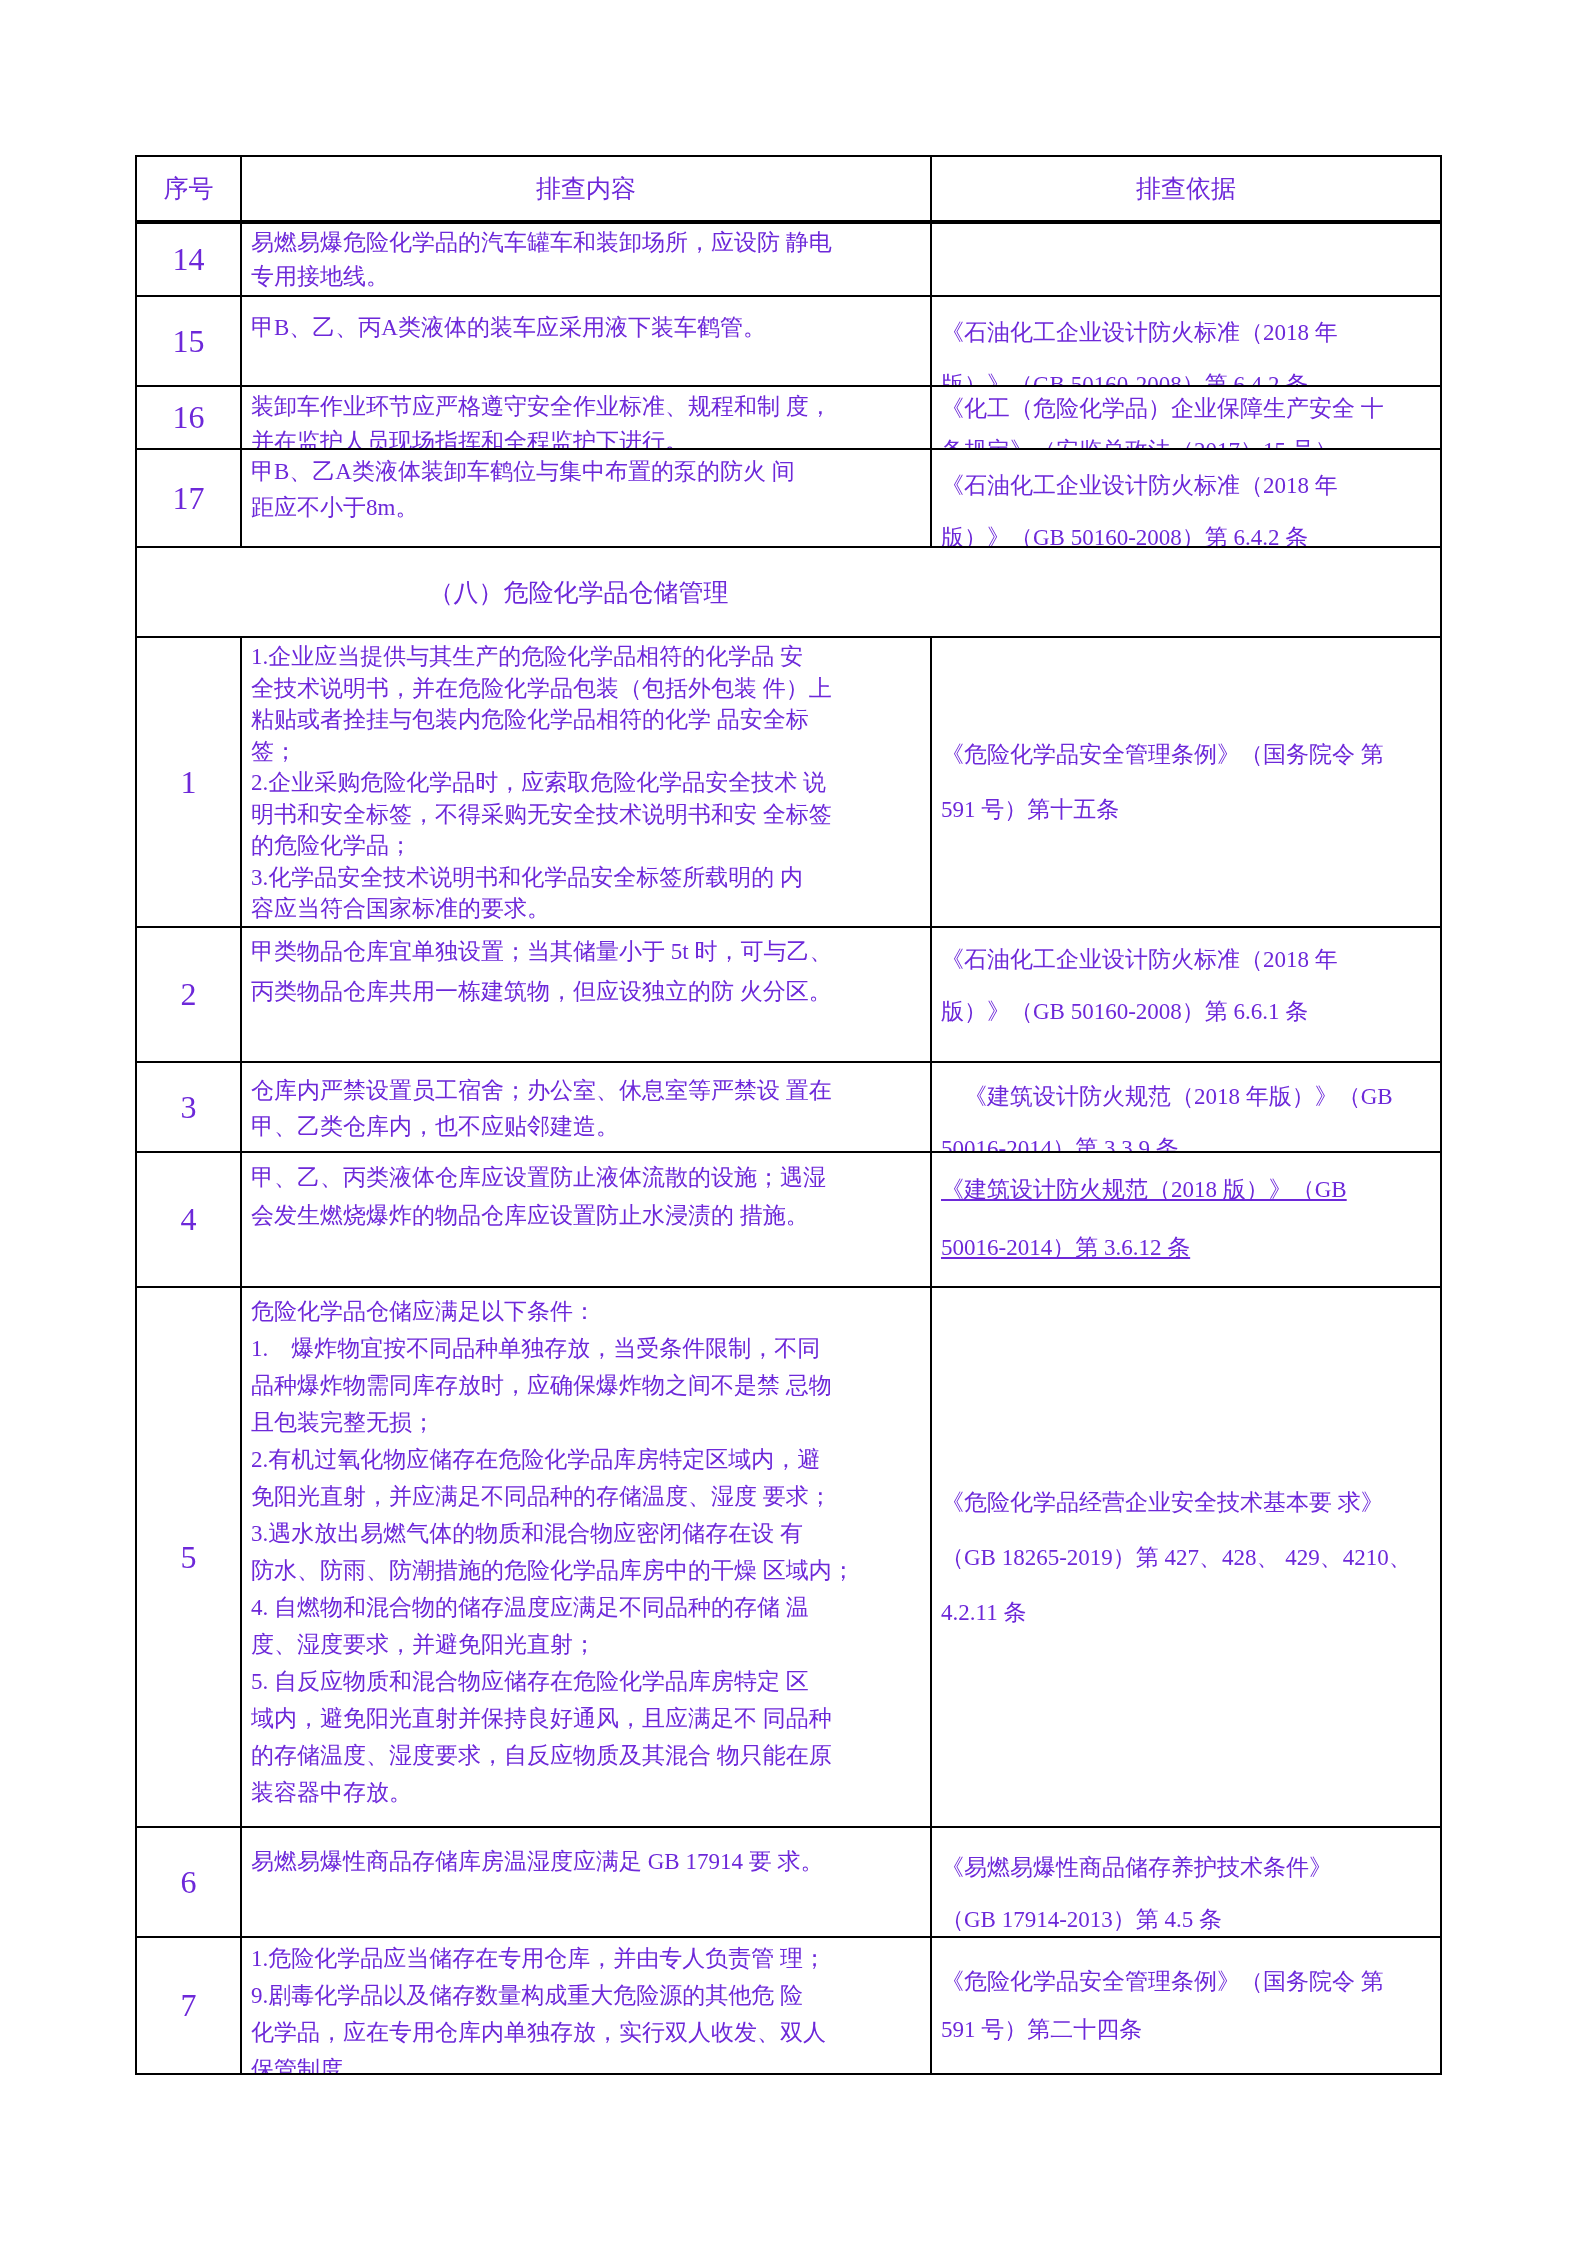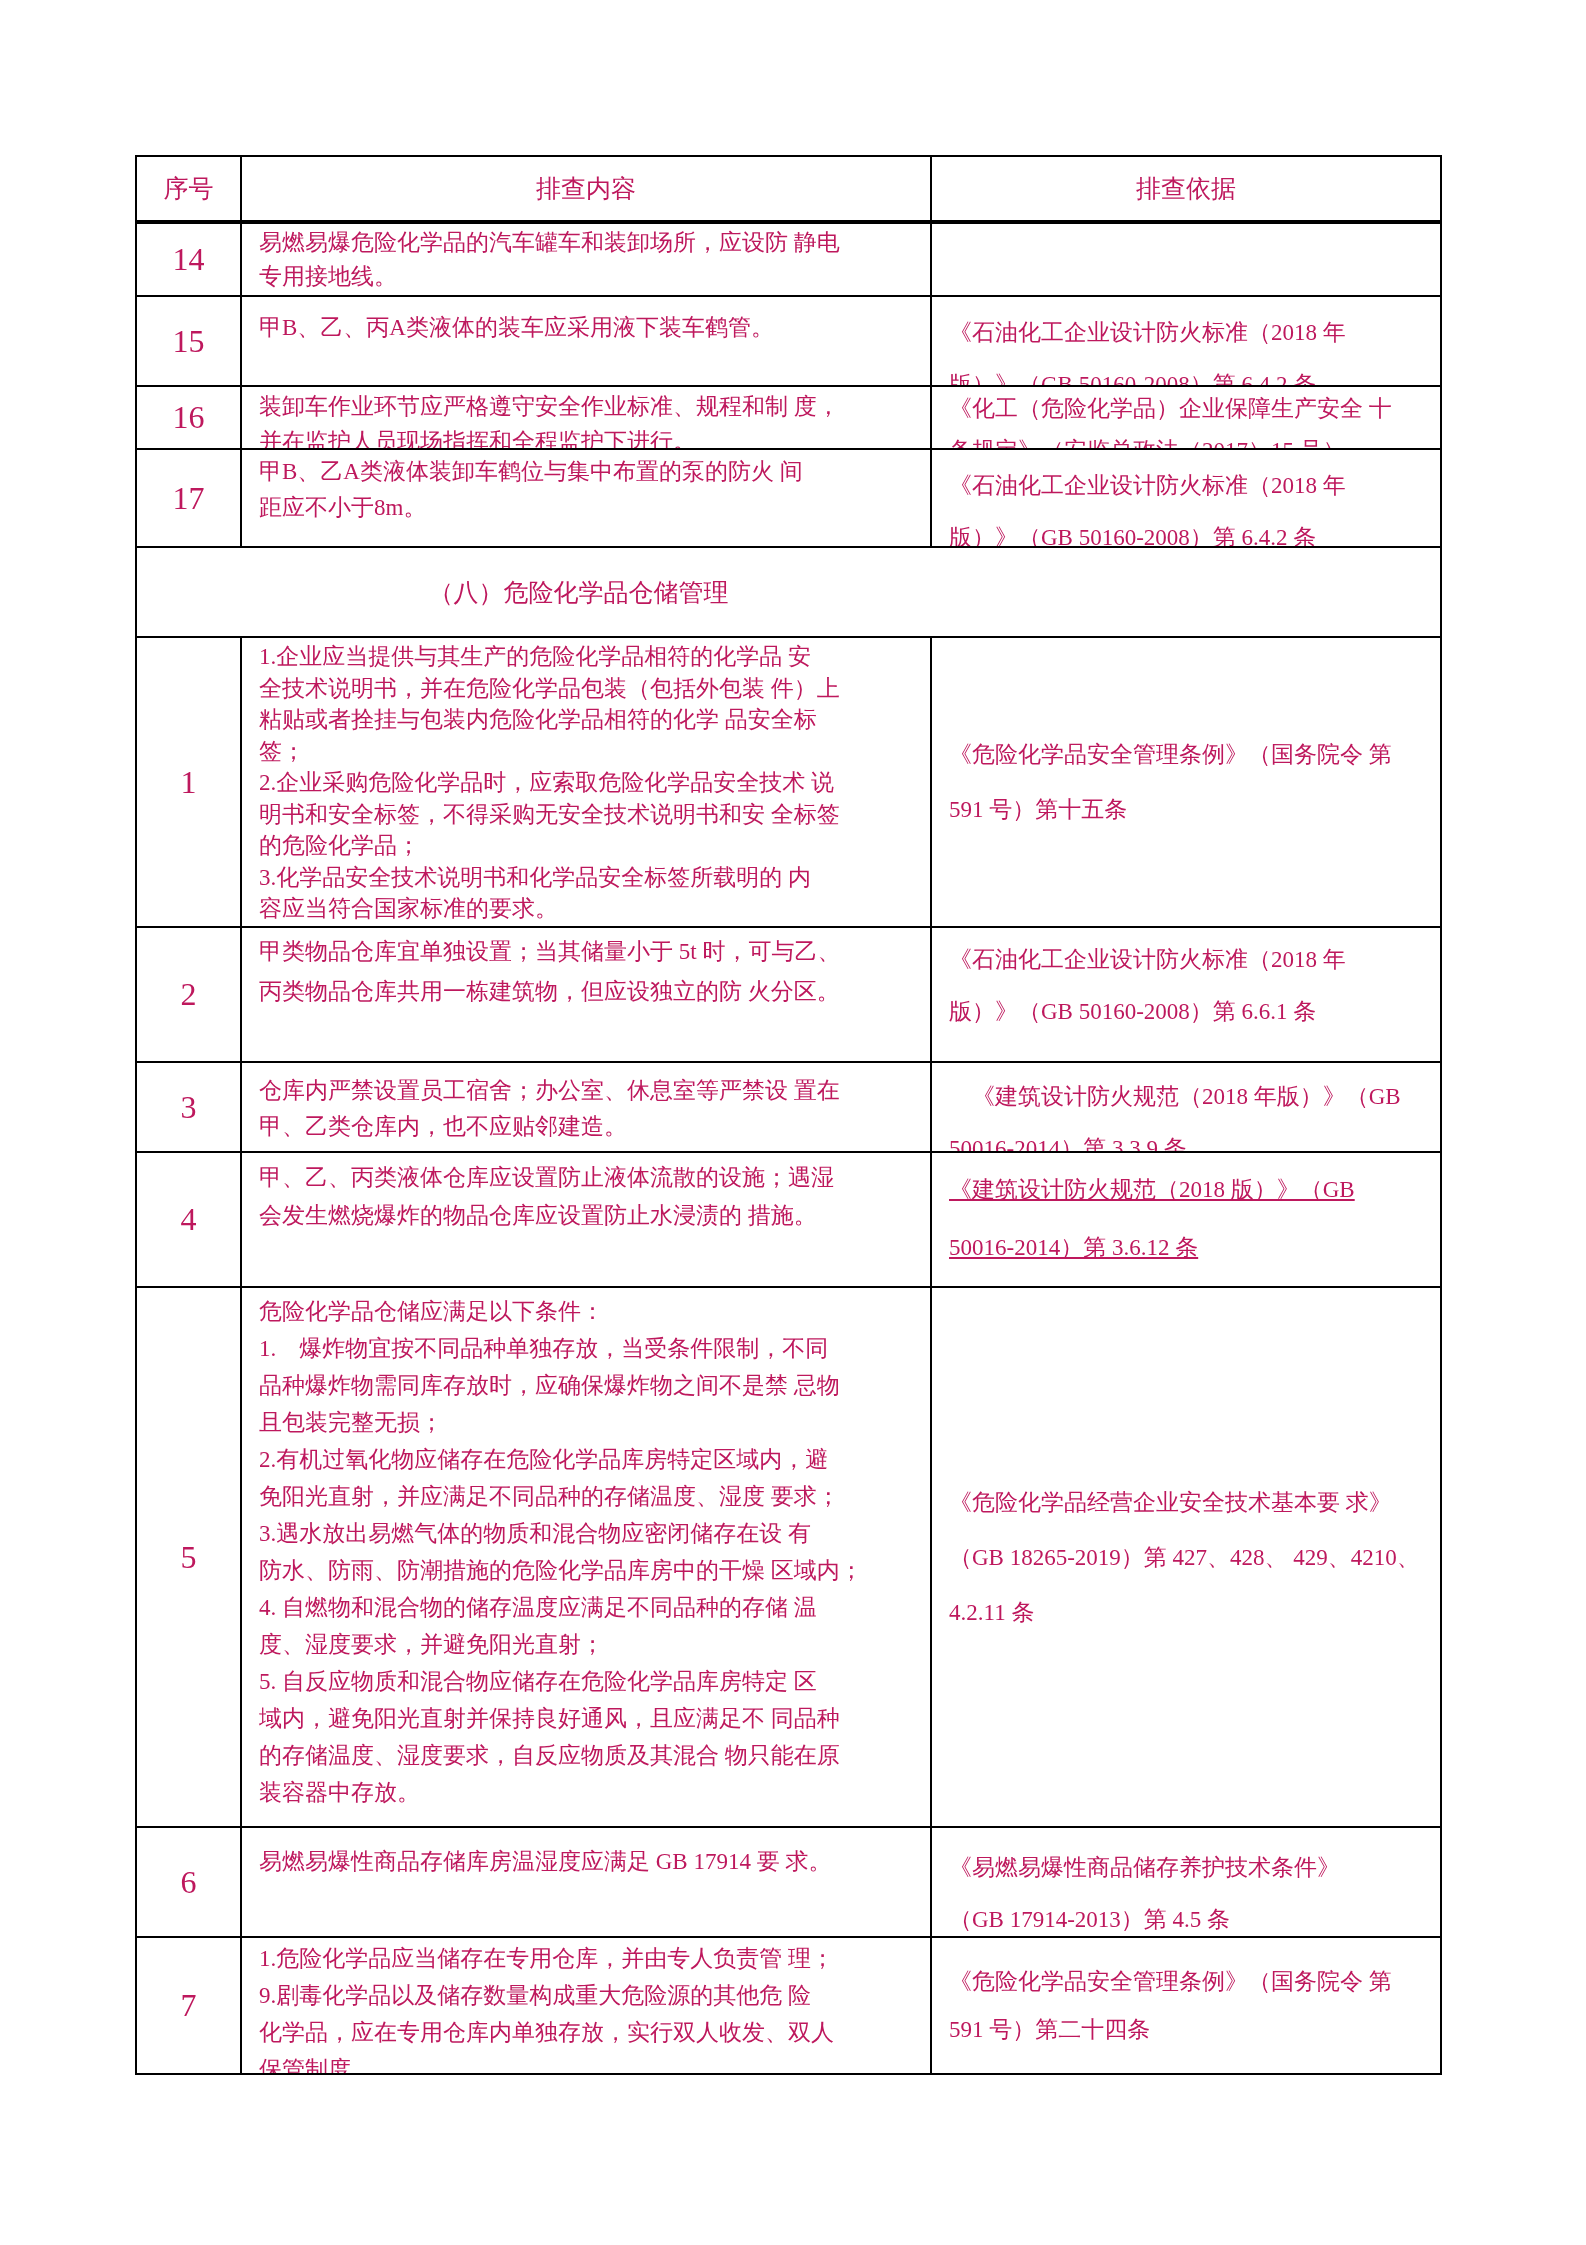--- a/index.html
+++ b/index.html
@@ -2,21 +2,21 @@
 <html><head>
 <meta charset="utf-8">
 <style>
   html,body{margin:0;padding:0;background:#ffffff;}
   .page{
     position:relative;
     width:1586px;
     height:2245px;
     background:#ffffff;
     font-family:"Liberation Serif","DejaVu Serif",serif;
-    color:#be185d;
+    color:#6d28d9;
   }
   .doc-table{
     position:absolute;
     left:135px;
     top:155px;
     width:1307px;
     border:2px solid #000;
     box-sizing:border-box;
     background:#fff;
   }
@@ -35,21 +35,20 @@
     font-size:23px;
   }
   .cell:last-child{border-right:none;}
   .no{
     display:flex;align-items:center;justify-content:center;
     font-size:32px;
   }
   .content,.basis{
     padding:0 9px;
     white-space:pre-line;
-    margin-left:8px;
   }
   
   .r-head{height:67px;border-bottom:4px solid #000;}
   .r-head .cell{
     display:flex;align-items:center;justify-content:center;
     font-size:25px;white-space:normal;padding:0;
   }
   
   .r-a14{height:73px;}
   .r-a14 .content{line-height:34px;padding-top:2px;}

